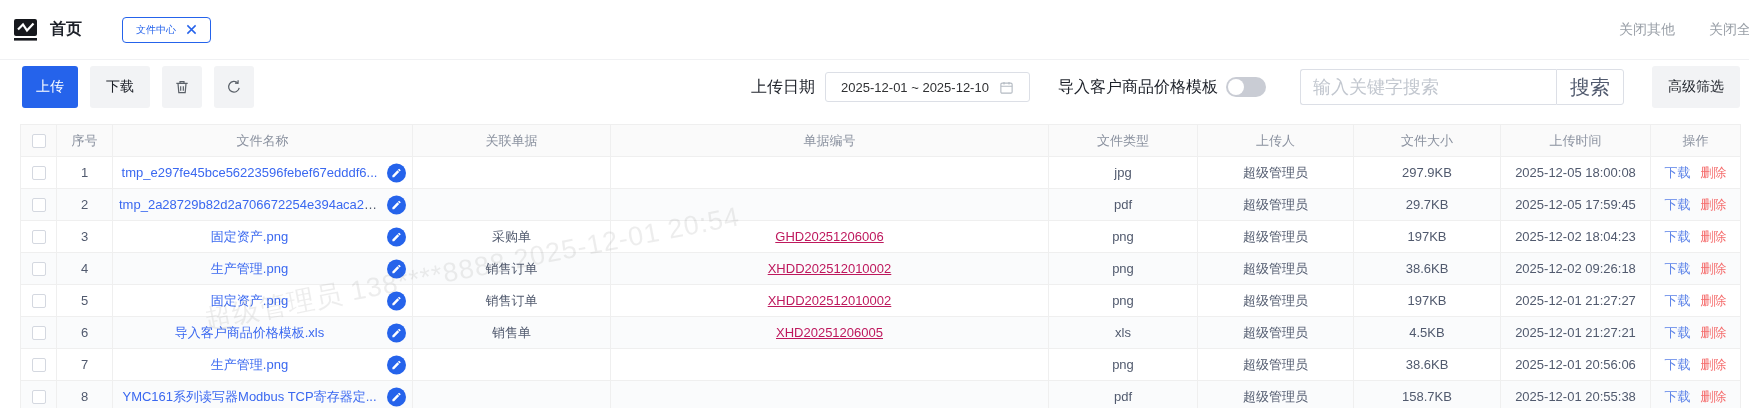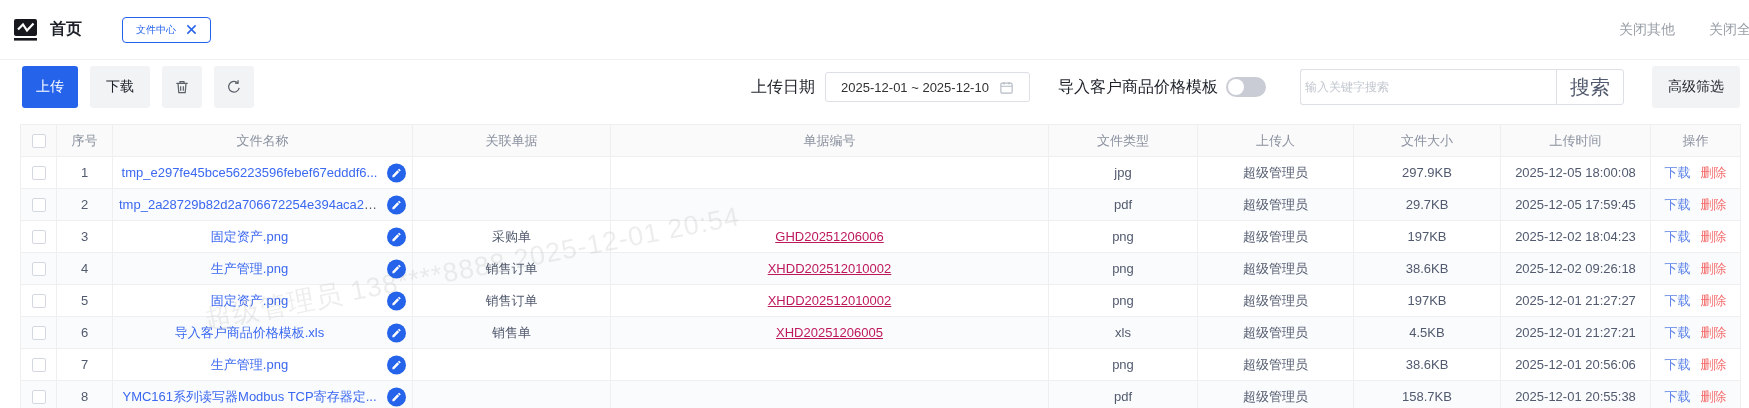--- a/index.html
+++ b/index.html
@@ -33,21 +33,21 @@
   .date-input { width:205px; height:30px; margin-left:10px; border:1px solid #dcdfe6;
     border-radius:3px; display:flex; align-items:center; justify-content:center; gap:10px;
     font-size:13px; color:#303133; background:#fff; cursor:pointer; }
   .only-label { margin-left:28px; }
   .toggle { width:40px; height:20px; border-radius:10px; background:#c9ccd4; position:relative;
     margin-left:8px; cursor:pointer; flex:none; }
   .toggle-knob { width:16px; height:16px; border-radius:50%; background:#fff; position:absolute;
     left:2px; top:2px; }
   .search-wrap { display:flex; margin-left:34px; }
   .search-input { width:256px; height:36px; border:1px solid #dcdfe6; border-right:none;
-    border-radius:3px 0 0 3px; padding:0 4px; font-size:12px; color:#ec4899; outline:none;
+    border-radius:3px 0 0 3px; padding:0 12px; font-size:18px; color:#ec4899; outline:none;
     font-family:inherit; }
   .search-input::placeholder { color:#c2c7cf; }
   .search-btn { height:36px; border:1px solid #dcdfe6; background:#fff; color:#515a6e;
     border-radius:0 3px 3px 0; padding:0 13px; font-size:20px; cursor:pointer; font-family:inherit; }
   .adv-btn { margin-left:28px; }
 
   
   .table-wrap { margin:10px 9px 0 20px; position:relative; }
   table { width:1720px; border-collapse:collapse; table-layout:fixed; }
   th, td { border:1px solid #efefef; height:32px; padding:0 8px; text-align:center;

